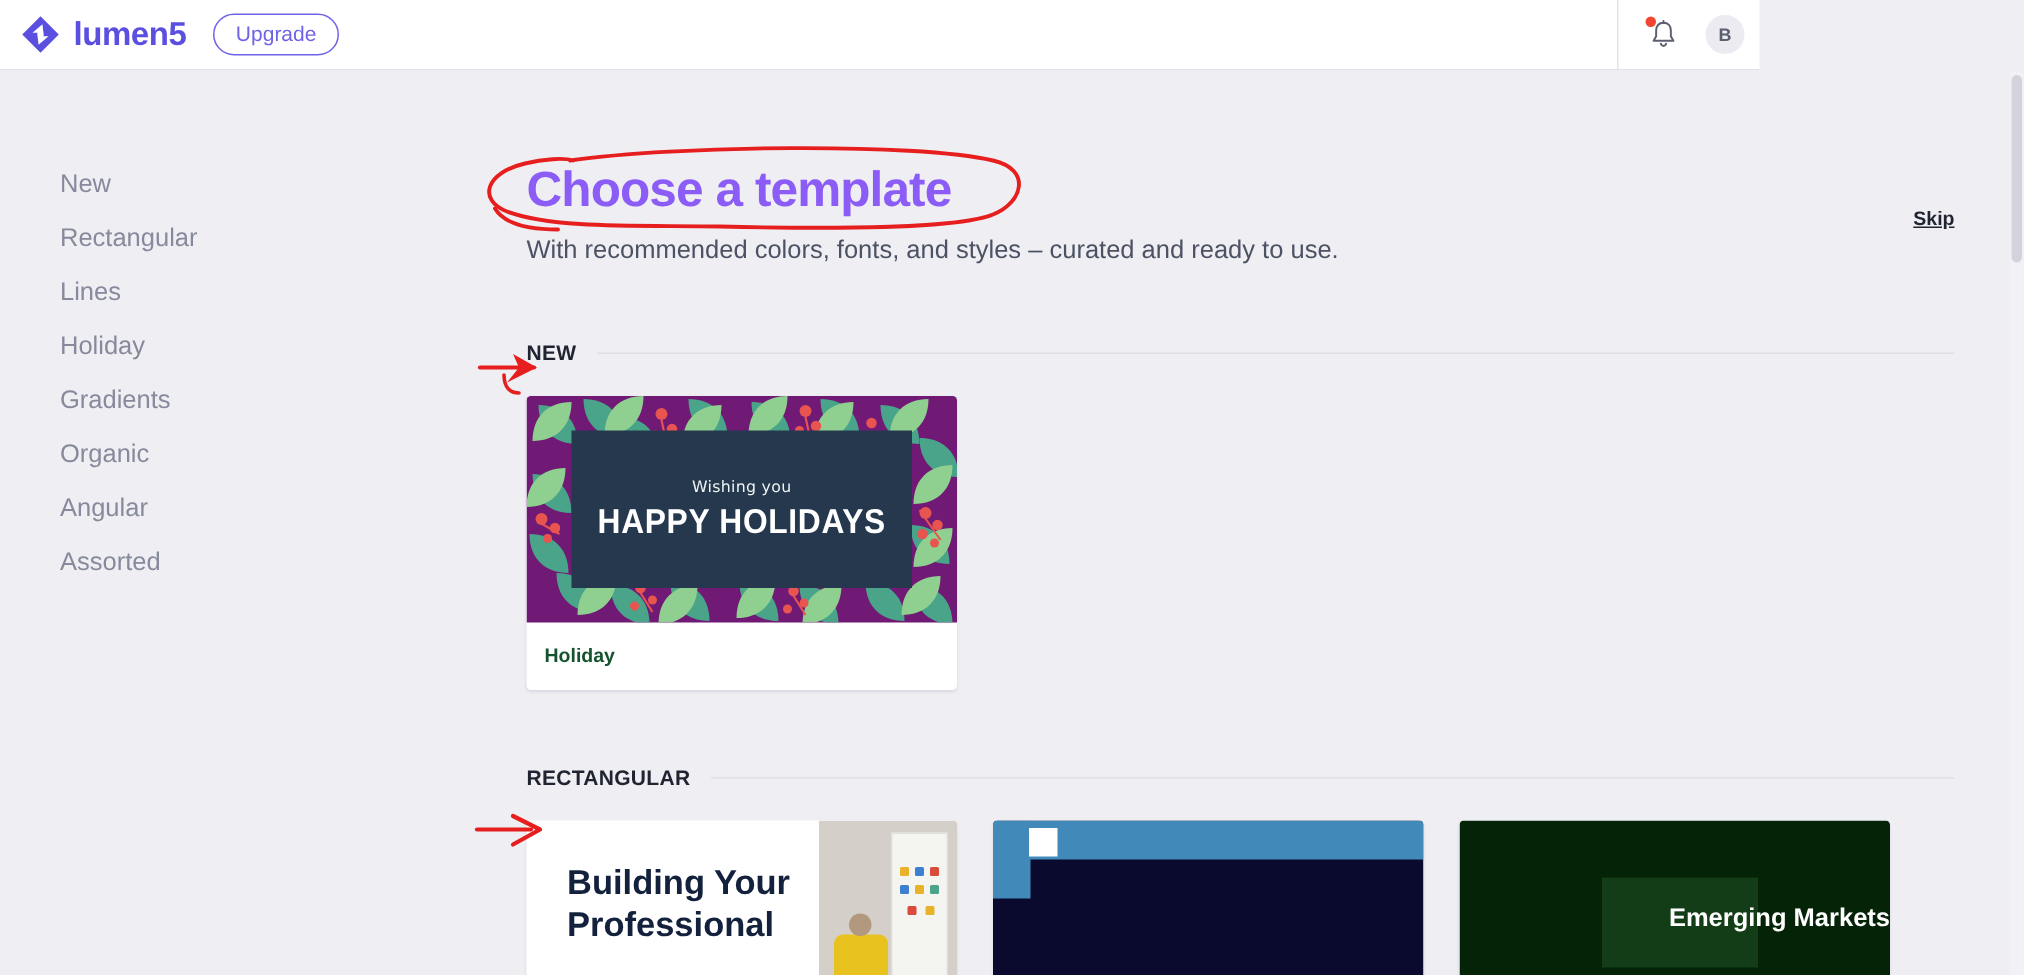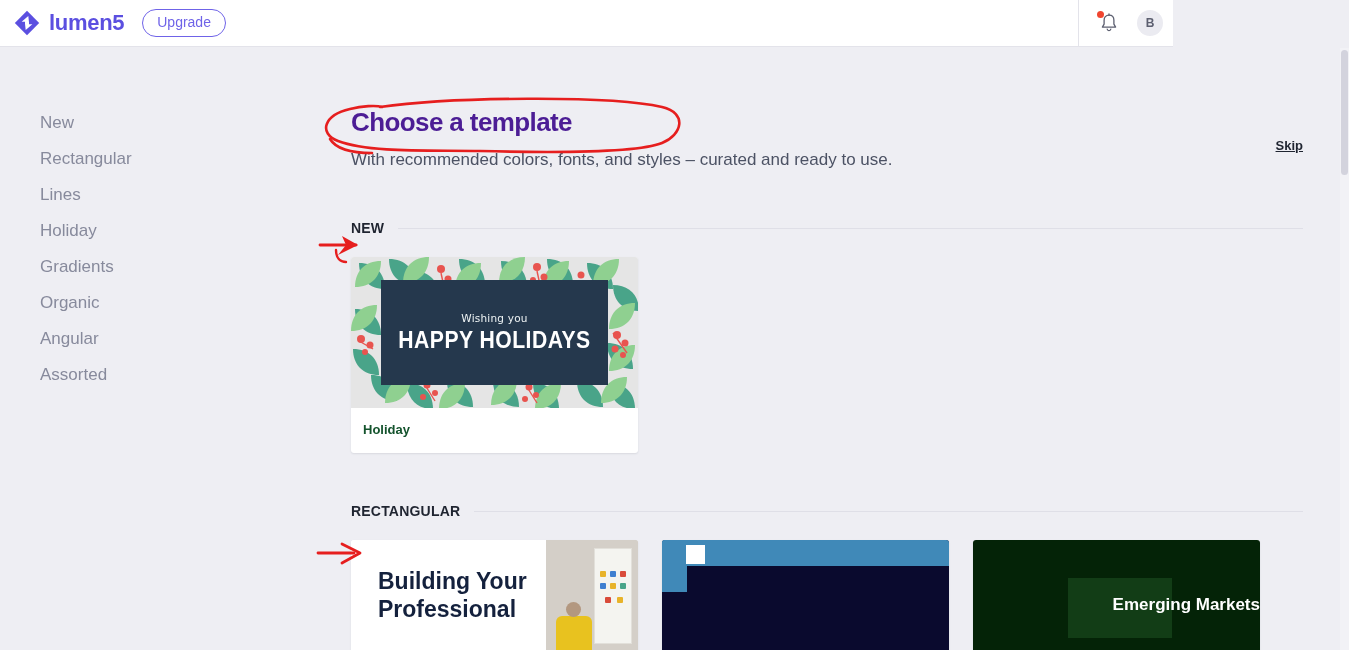--- a/index.html
+++ b/index.html
@@ -73,21 +73,21 @@
   }
 
   
   .main {
     position: absolute; top: 47px; left: 320px;
     width: 1029px; height: 603px;
     overflow: hidden;
     padding: 0 46px 0 31px;
   }
   .page-title {
-    font-size: 26px; font-weight: 700; color: #4c1d95;
+    font-size: 33px; font-weight: 700; color: #8b5cf6;
     letter-spacing: -0.6px;
     margin-top: 60px;
   }
   .page-sub {
     font-size: 17px; color: #4c5264;
     margin-top: 12px;
   }
   .skip-link {
     position: absolute; top: 91px; right: 46px;
     font-size: 13px; font-weight: 700; color: #1f2430;
@@ -116,21 +116,21 @@
     box-shadow: 0 1px 2px rgba(30,35,55,.10);
     cursor: pointer;
   }
   .tpl-thumb { width: 287px; height: 151px; position: relative; overflow: hidden; }
   .tpl-label {
     font-size: 13px; font-weight: 700; color: #14532d;
     padding: 14px 17px 16px 12px;
   }
 
   
-  .holiday { background: #e5e5e5; }
+  .holiday { background: #701a75; }
   .holiday-inner {
     position: absolute; left: 30px; top: 23px;
     width: 227px; height: 105px;
     background: #25384d;
     z-index: 3;
     display: flex; flex-direction: column;
     align-items: center; justify-content: center;
   }
   .h-small {
     color: #eef3f4; font-size: 10.5px; letter-spacing: .2px;

